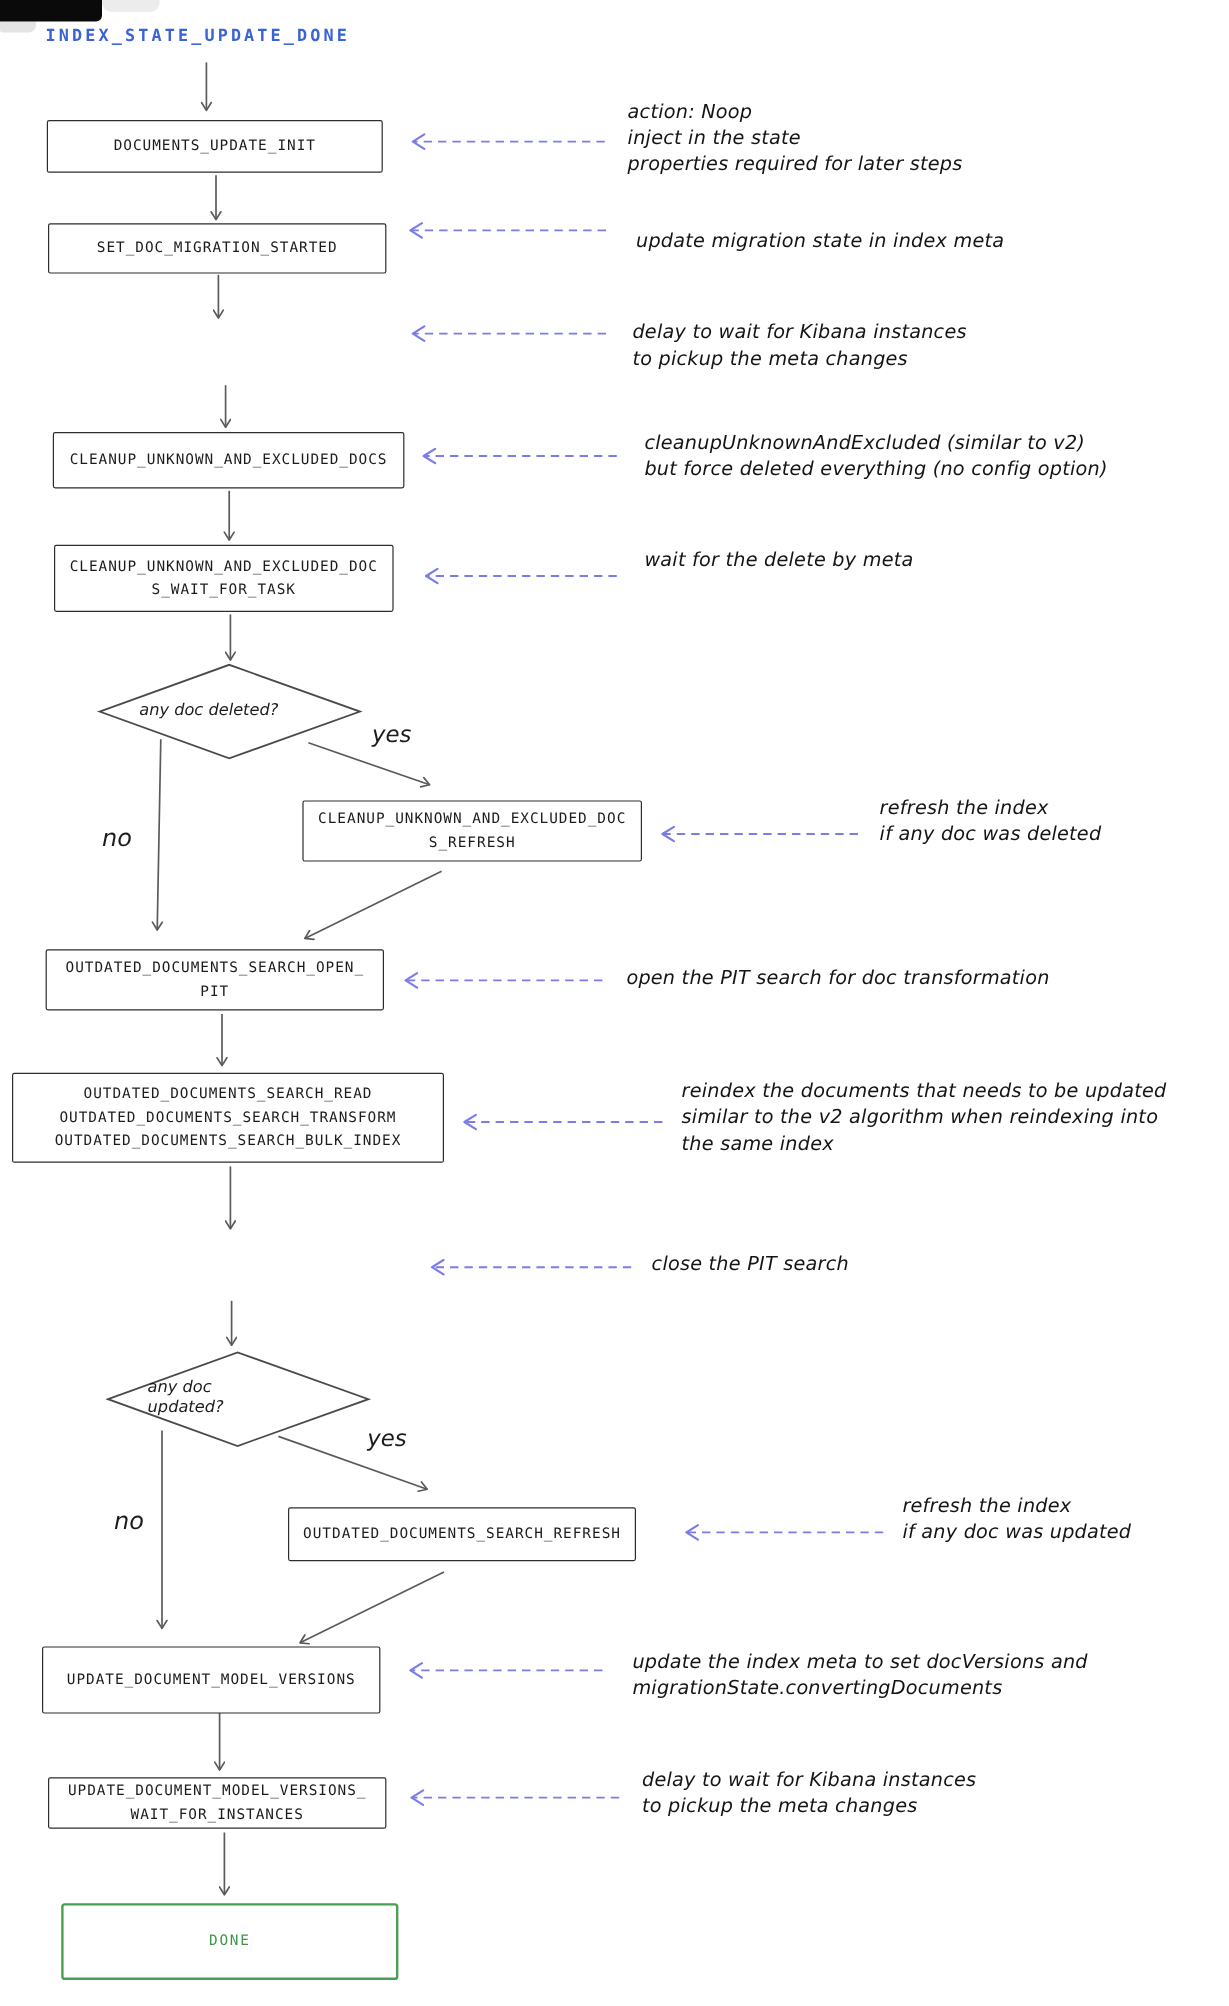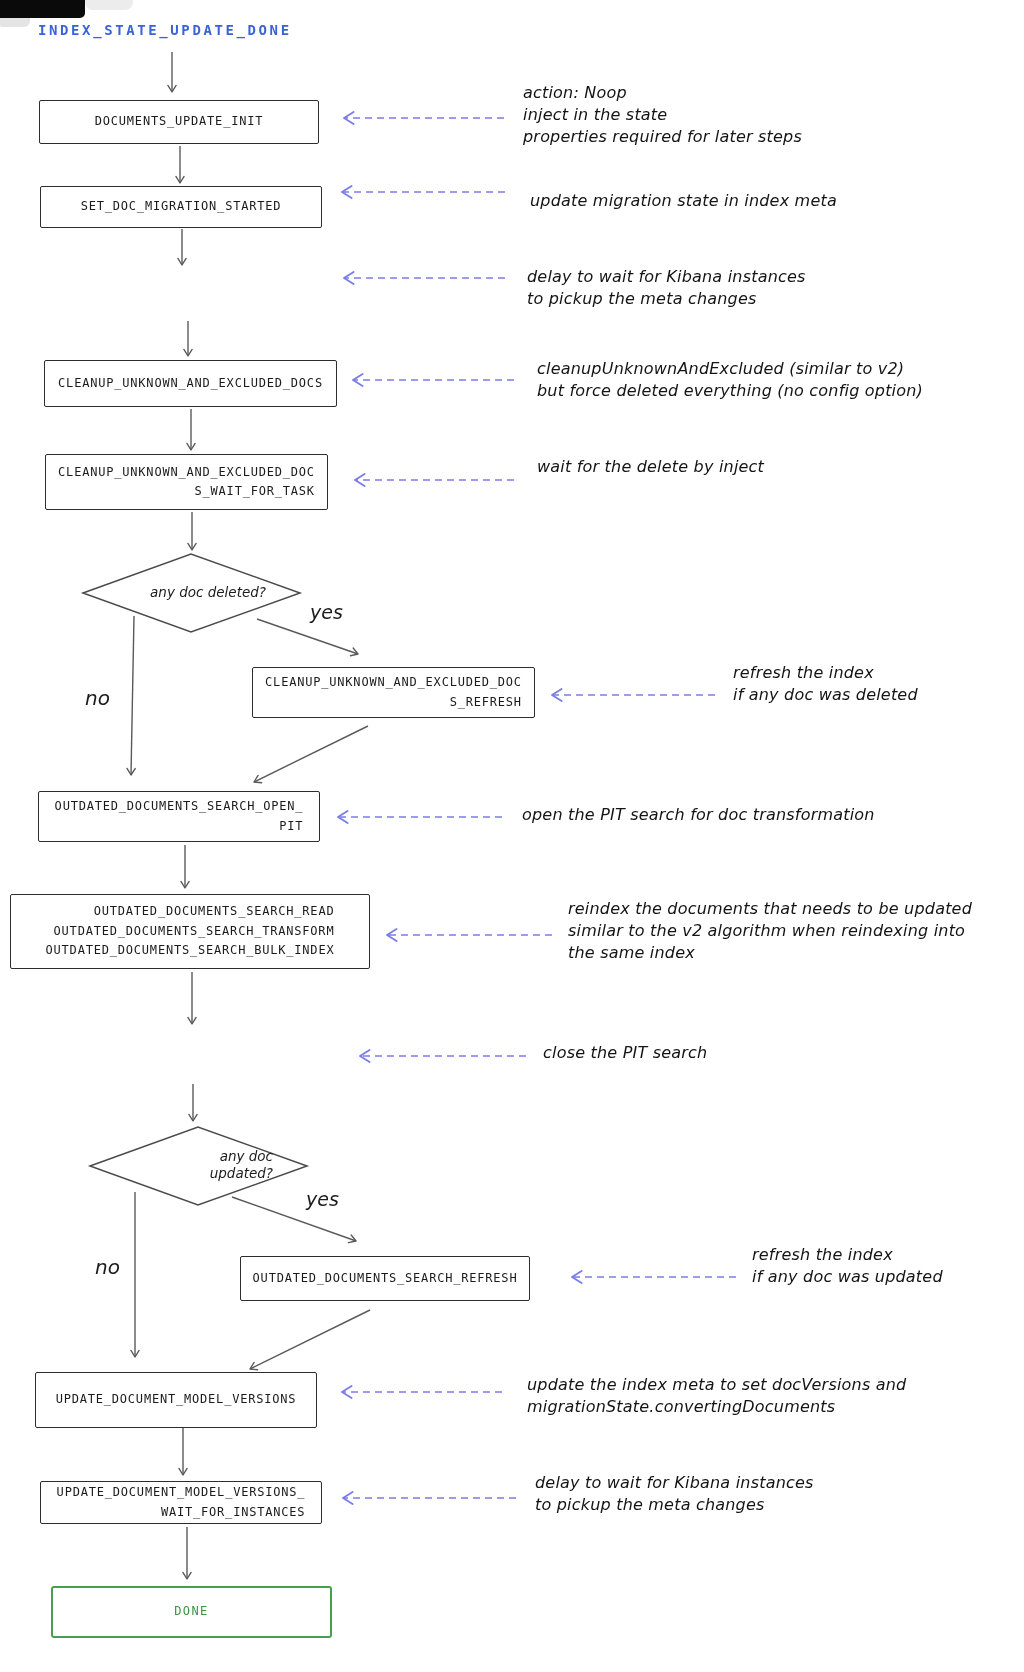--- a/index.html
+++ b/index.html
@@ -12,28 +12,28 @@
   .corner-wisp{position:absolute;left:85px;top:0;width:48px;height:10px;background:#ececec;border-radius:0 0 8px 8px;}
   .corner-wisp2{position:absolute;left:0;top:18px;width:30px;height:9px;background:#e4e4e4;border-radius:0 0 6px 2px;}
   .title{
     position:absolute;left:38px;top:22px;
     font-family:"DejaVu Sans Mono", monospace;font-weight:bold;
     font-size:14px;letter-spacing:2.6px;color:#3a63d6;white-space:nowrap;
   }
   .node{
     position:absolute;box-sizing:border-box;background:#ffffff;
     border:1.8px solid #2d2d2d;border-radius:2px;
-    display:flex;align-items:center;justify-content:center;text-align:right;
+    display:flex;align-items:center;justify-content:center;text-align:center;
     font-family:"DejaVu Sans Mono", monospace;font-size:12px;letter-spacing:0.8px;
     color:#1b1b1b;line-height:1.62;
   }
   .node span{white-space:pre-line;}
   .node.done{border:2.5px solid #4a9e52;border-radius:3px;color:#3f9346;letter-spacing:1.4px;}
   .dec-label{
-    position:absolute;text-align:right;white-space:pre-line;
+    position:absolute;text-align:left;white-space:pre-line;
     font-style:italic;font-size:13.5px;line-height:17px;color:#1b1b1b;
   }
   .ann{
     position:absolute;white-space:pre-line;
     font-style:italic;font-size:16px;line-height:22px;letter-spacing:0.2px;color:#141414;
   }
   .edge-label{position:absolute;font-style:italic;color:#1b1b1b;}
   .edge-label.yes{font-size:19px;}
   .edge-label.no{font-size:20px;}
 </style>
@@ -126,42 +126,42 @@
   <div class="node" style="left:240px;top:1256px;width:290px;height:45px">
     <span>OUTDATED_DOCUMENTS_SEARCH_REFRESH</span>
     </div>
   <div class="node" style="left:35px;top:1372px;width:282px;height:56px">
     <span>UPDATE_DOCUMENT_MODEL_VERSIONS</span>
     </div>
   <div class="node" style="left:40px;top:1481px;width:282px;height:43px">
     <span>UPDATE_DOCUMENT_MODEL_VERSIONS_
 WAIT_FOR_INSTANCES</span>
     </div>
-  <div class="node done" style="left:51px;top:1586px;width:281px;height:52px">
+  <div class="node done" style="left:51px;top:1586px;width:281px;height:64px">
     <span>DONE</span>
     </div>
 
   <div class="dec-label" style="left:116px;top:584px;width:150px">any doc deleted?</div>
   <div class="dec-label" style="left:123px;top:1148px;width:150px">any doc
 updated?</div>
 
   <div class="edge-label yes" style="left:310px;top:601px">yes</div>
   <div class="edge-label no" style="left:85px;top:686px">no</div>
   <div class="edge-label yes" style="left:306px;top:1188px">yes</div>
   <div class="edge-label no" style="left:95px;top:1255px">no</div>
 
   <div class="ann" style="left:523px;top:82px">action: Noop
 inject in the state
 properties required for later steps</div>
   <div class="ann" style="left:530px;top:190px">update migration state in index meta</div>
   <div class="ann" style="left:527px;top:266px">delay to wait for Kibana instances
 to pickup the meta changes</div>
   <div class="ann" style="left:537px;top:358px">cleanupUnknownAndExcluded (similar to v2)
 but force deleted everything (no config option)</div>
-  <div class="ann" style="left:537px;top:456px">wait for the delete by inject</div>
+  <div class="ann" style="left:537px;top:456px">wait for the delete by meta</div>
   <div class="ann" style="left:733px;top:662px">refresh the index
 if any doc was deleted</div>
   <div class="ann" style="left:522px;top:804px">open the PIT search for doc transformation</div>
   <div class="ann" style="left:568px;top:898px">reindex the documents that needs to be updated
 similar to the v2 algorithm when reindexing into
 the same index</div>
   <div class="ann" style="left:543px;top:1042px">close the PIT search</div>
   <div class="ann" style="left:752px;top:1244px">refresh the index
 if any doc was updated</div>
   <div class="ann" style="left:527px;top:1374px">update the index meta to set docVersions and

